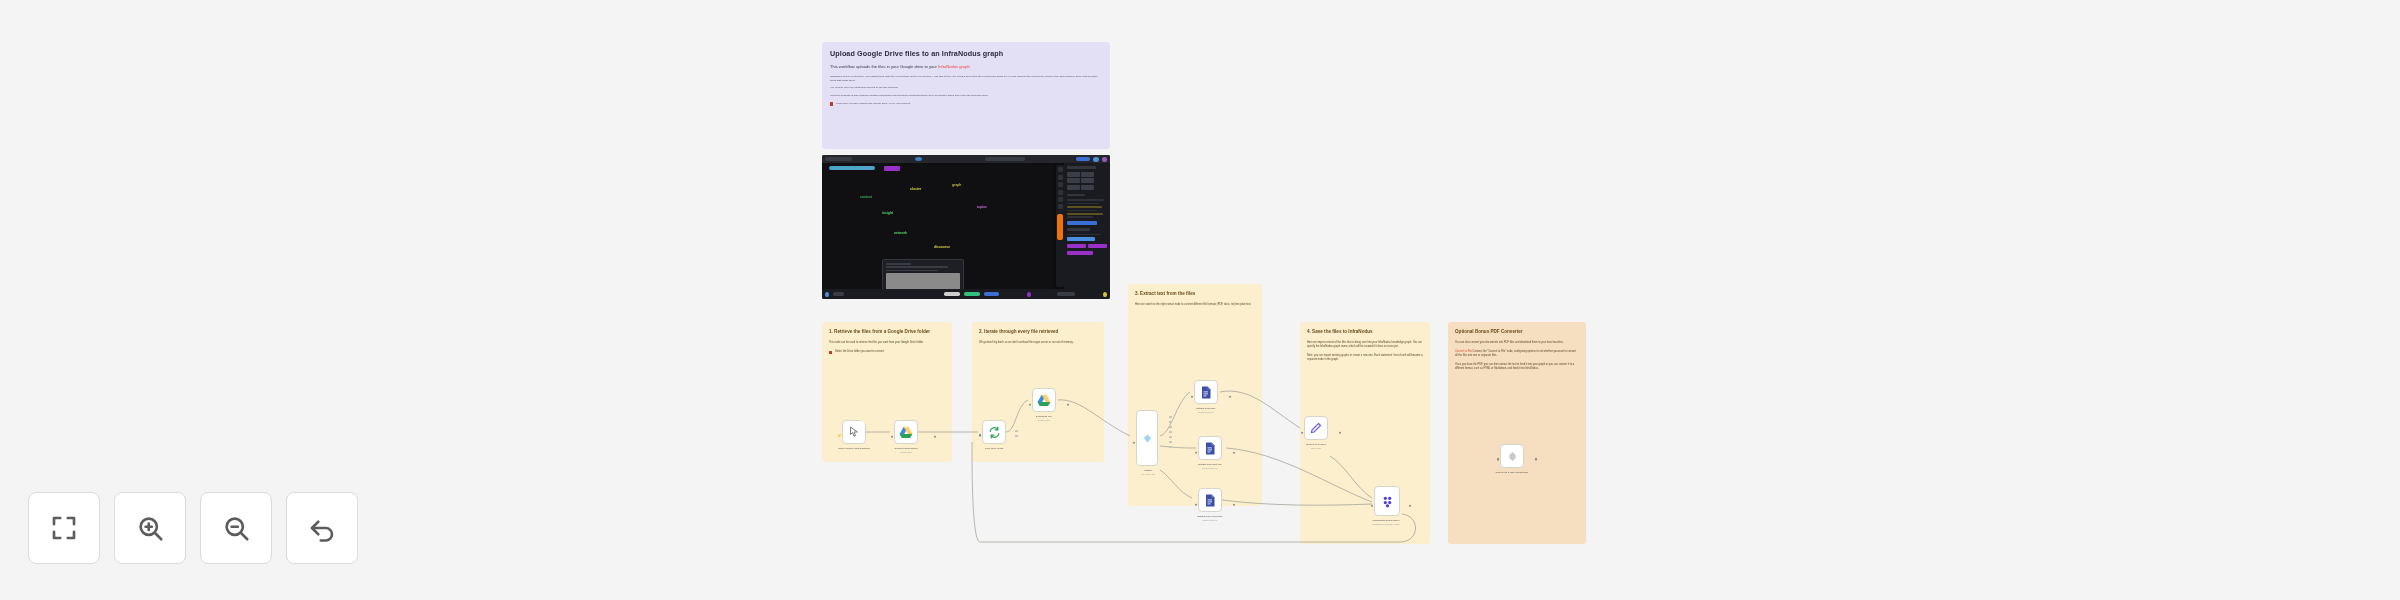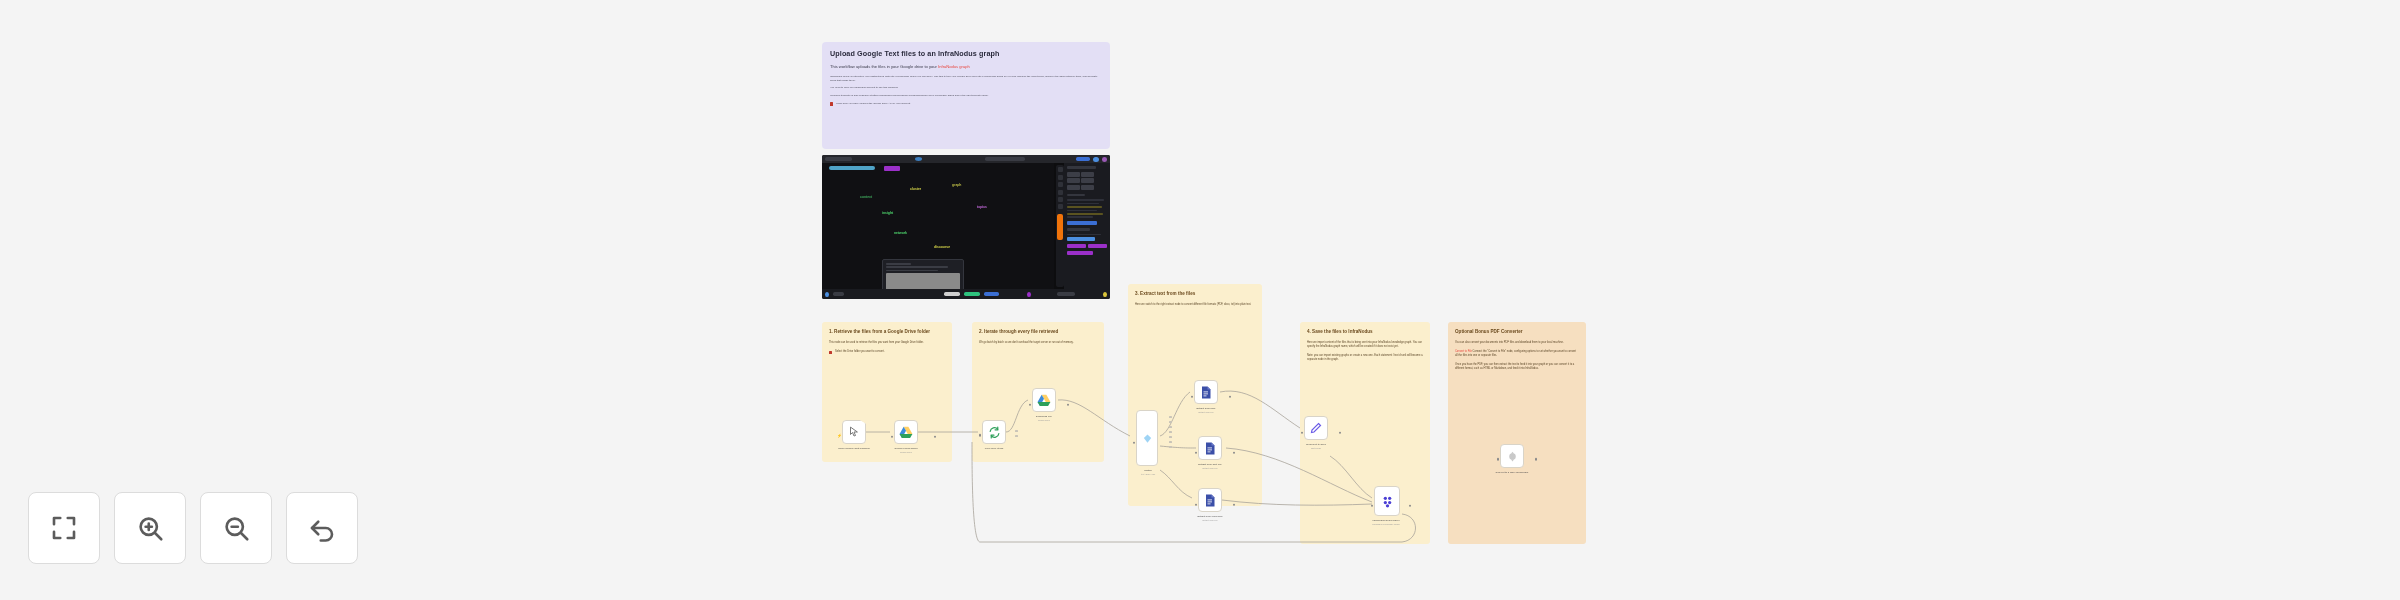--- a/index.html
+++ b/index.html
@@ -111,21 +111,21 @@
   svg.wires { position: absolute; left: 0; top: 0; width: 2400px; height: 600px;
               pointer-events: none; }
   svg.wires path { fill: none; stroke: #A8A39A; stroke-width: .8; }
 </style>
 </head>
 <body>
 
 <div id="canvas">
 
   <div id="header-note">
-    <div class="h-title">Upload Google Text files to an InfraNodus graph</div>
+    <div class="h-title">Upload Google Drive files to an InfraNodus graph</div>
     <div class="h-lead">
       <span>This workflow uploads the files in your Google drive to your </span><span class="lnk">InfraNodus graph</span>
     </div>
     <p>InfraNodus helps you structure your unstructured data into a knowledge graph you can query. Use this to turn your Google Drive files into a knowledge graph so you can visualize the main topics, discover the gaps between them, and generate ideas that bridge them.</p>
     <p>You need to have an InfraNodus account to use this workflow.</p>
     <p>Workflow template is also available at https://infranodus.com/docs/n8n-workflows/google-drive-knowledge-graph and in the n8n template library</p>
     <div class="warn">
       <span class="wicon"></span>
       <p style="margin:0">Make sure you have enabled the Google Drive API in your account.</p>
     </div>

